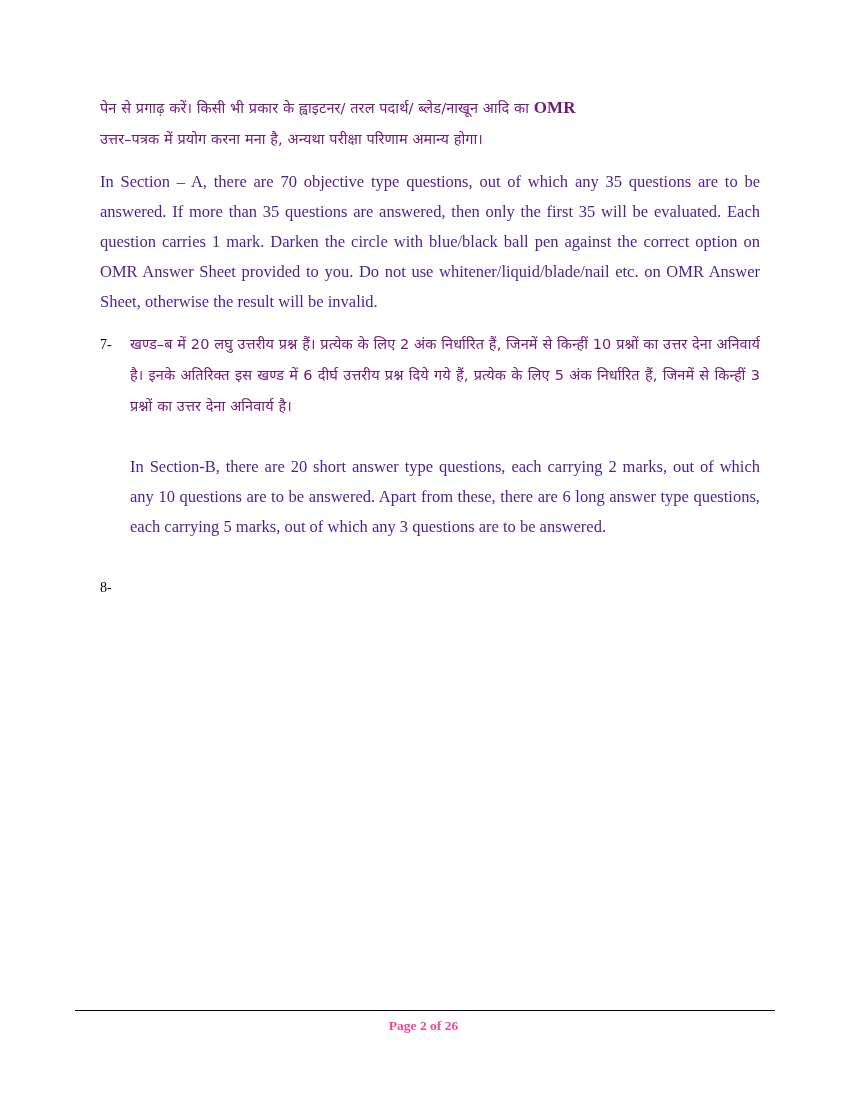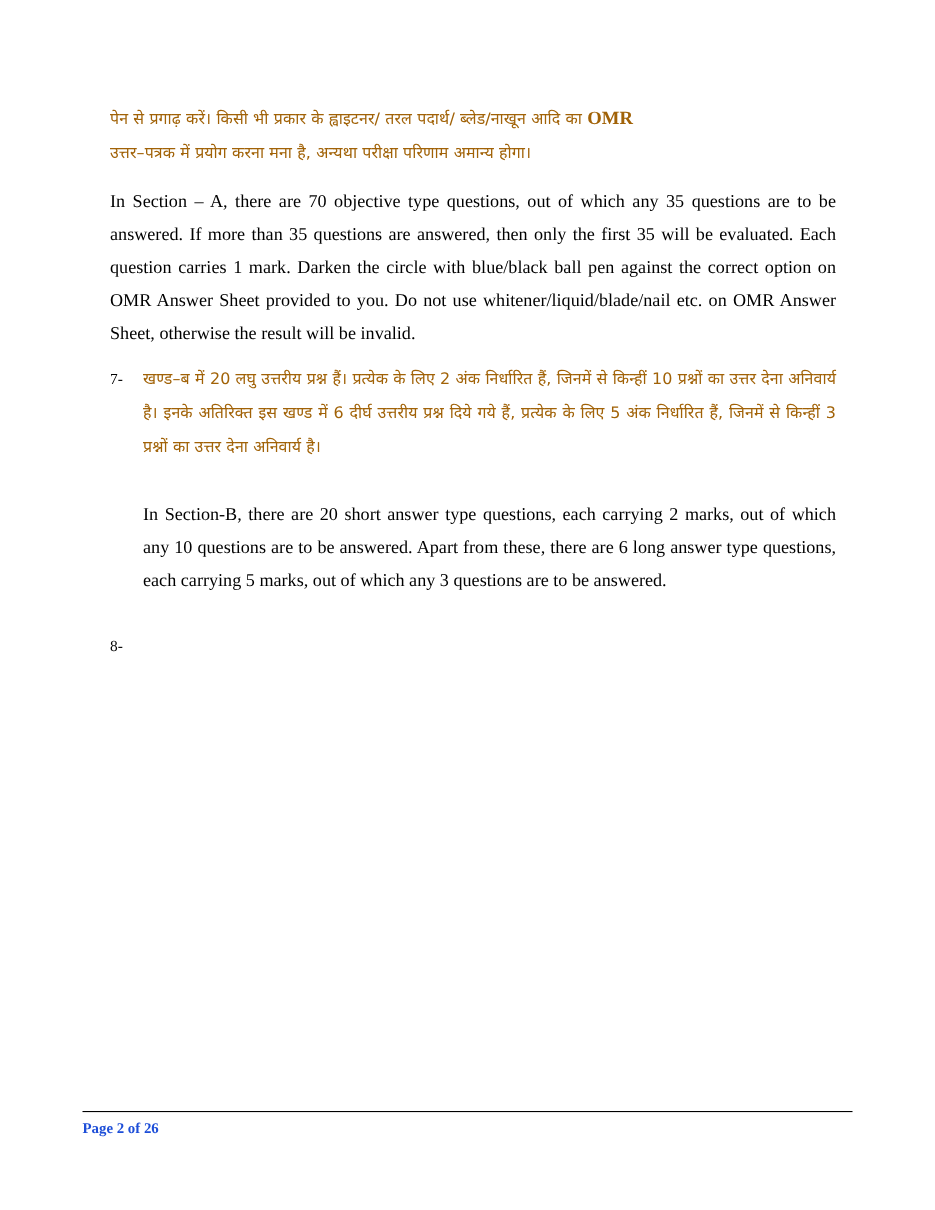--- a/index.html
+++ b/index.html
@@ -30,30 +30,30 @@
   }
 
   
   .hi {
     font-family: "DejaVu Sans", sans-serif;
     font-size: 14.5px;
     line-height: 31px;
     letter-spacing: 0.1px;
     text-align: justify;
     text-justify: inter-word;
-    color: #a16207;
+    color: #701a75;
   }
   
   .en {
     font-family: "Liberation Serif", serif;
     font-size: 16.5px;
     line-height: 30px;
     text-align: justify;
     text-justify: inter-word;
-    color: #000000;
+    color: #4c1d95;
   }
   .en-last-nojustify {
     text-align: left;
   }
 
   .block {
     margin-bottom: 0;
   }
 
   
@@ -85,25 +85,25 @@
     left: 75px;
     right: 75px;
     bottom: 66px;
   }
   .footer-rule {
     border-top: 1.2px solid #000;
     width: 100%;
   }
   .footer-text {
     margin-top: 7px;
-    text-align: left;
+    text-align: center;
     font-family: "Liberation Serif", serif;
     font-weight: bold;
     font-size: 13.5px;
-    color: #1d4ed8;
+    color: #ec4899;
     padding-right: 3px;
   }
 </style>
 </head>
 <body>
 
 <div class="page">
 
   <div class="content">
 

